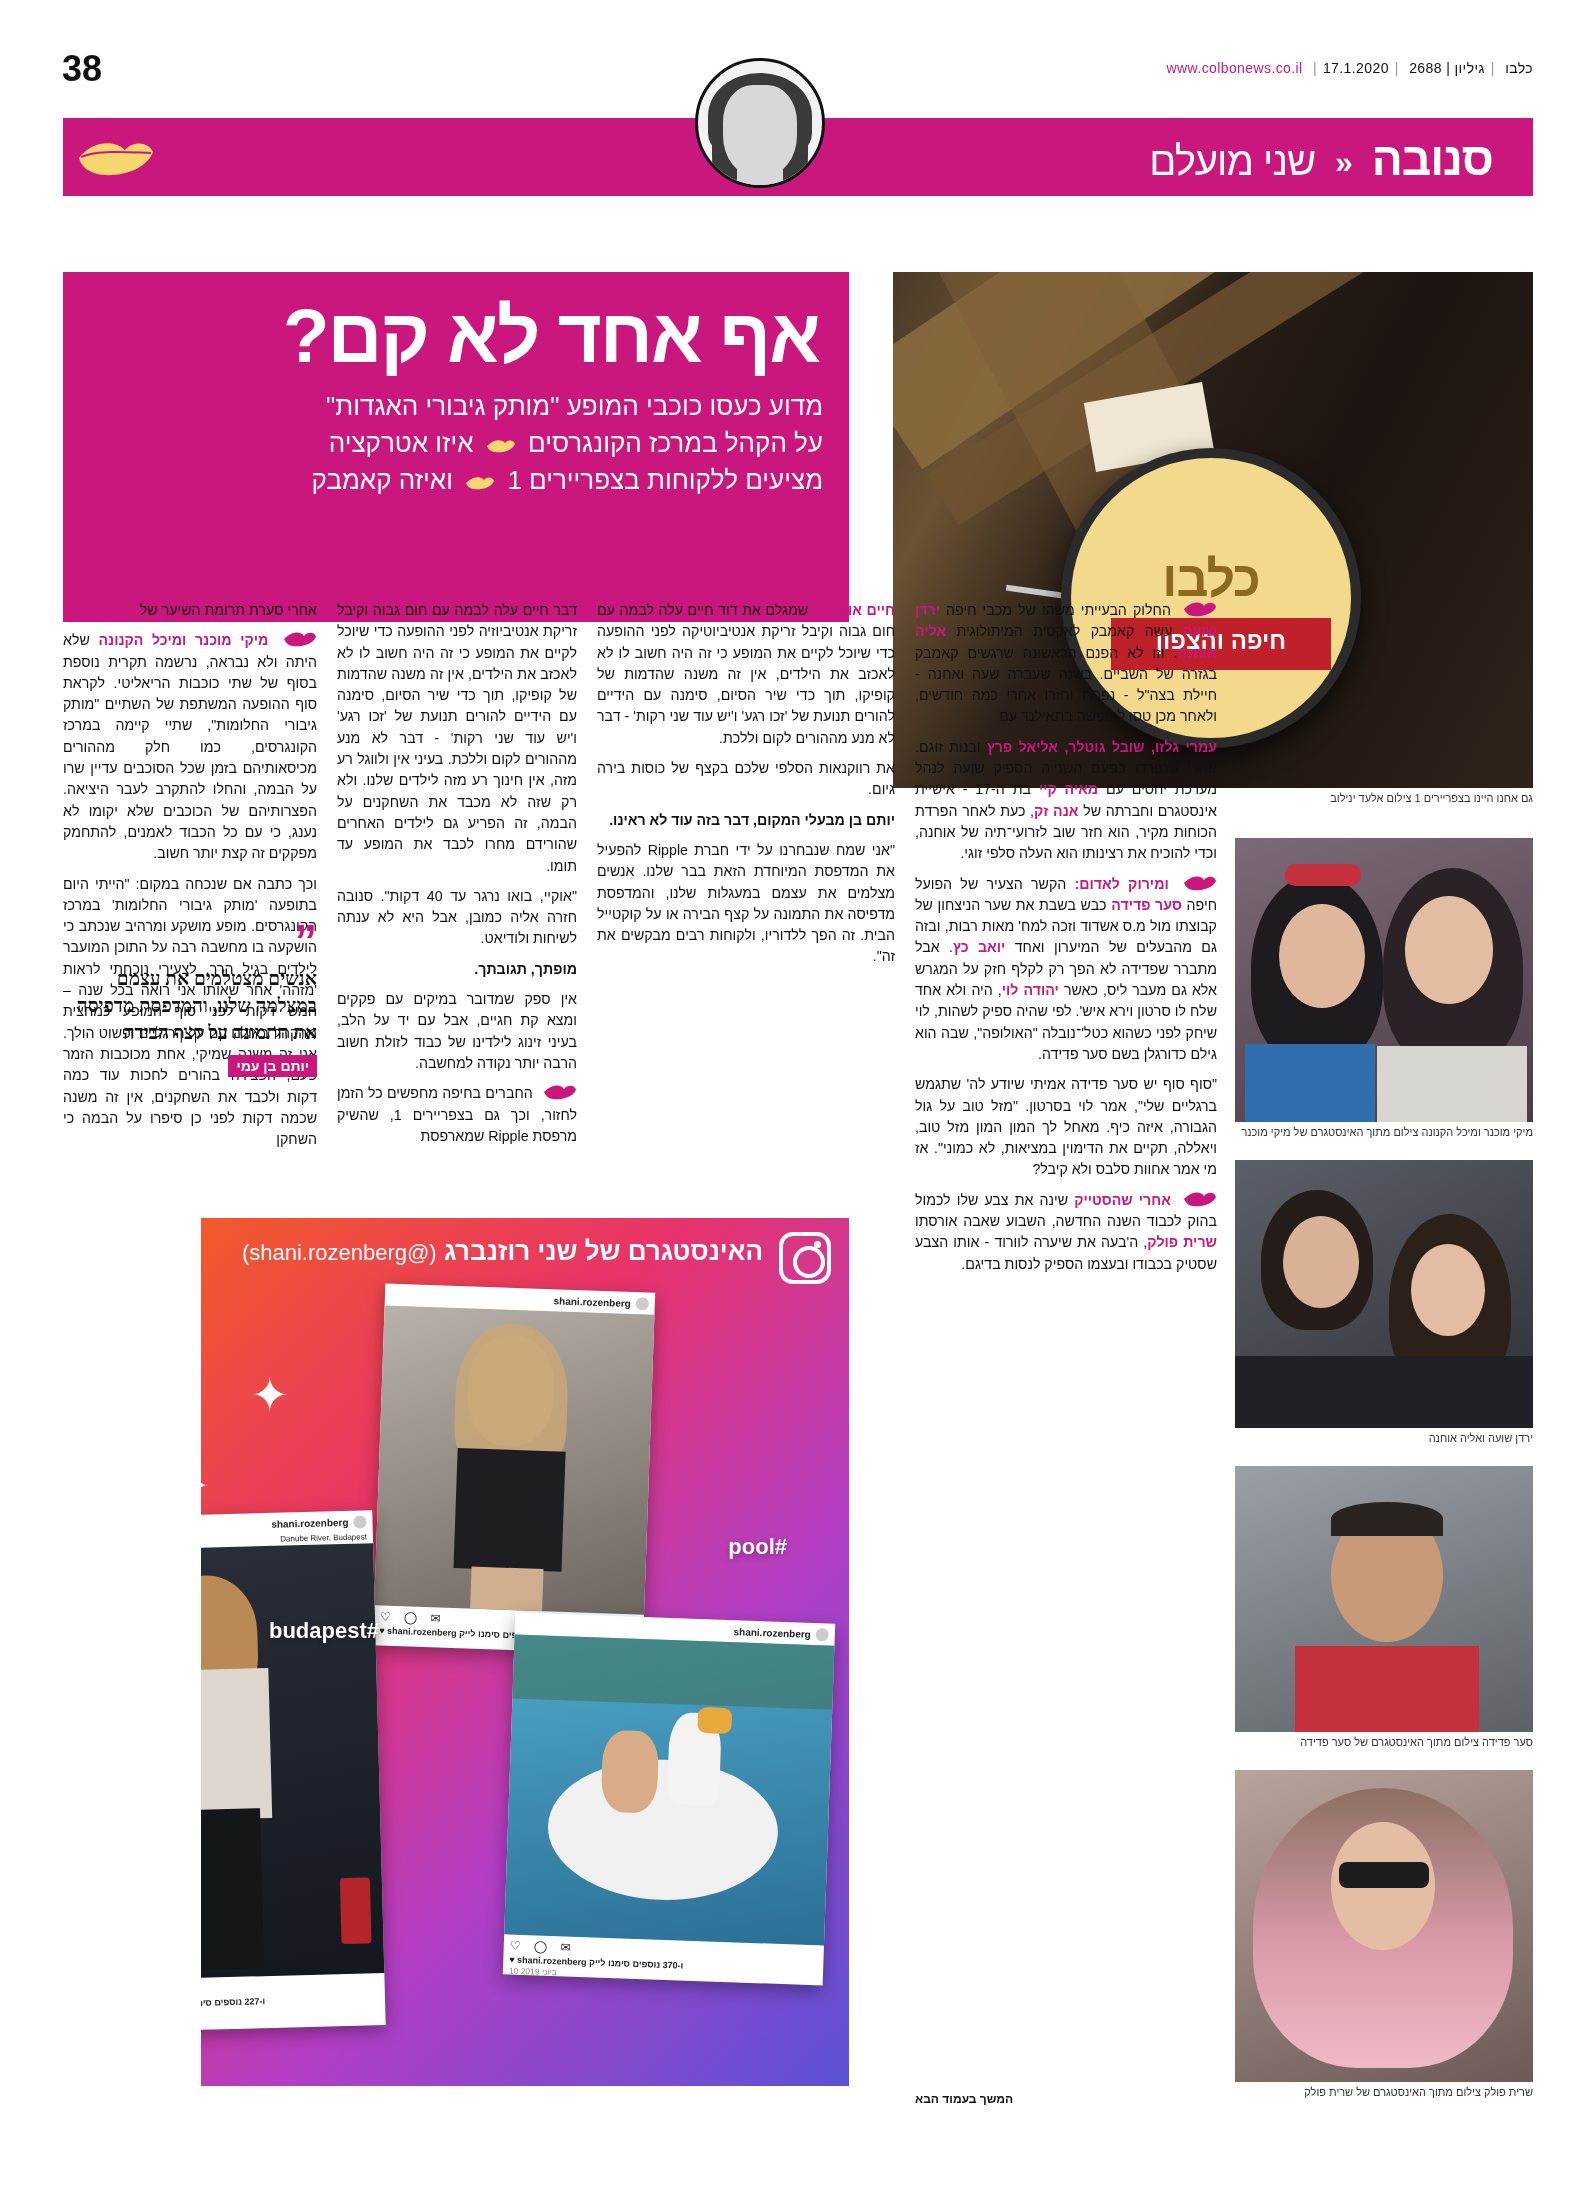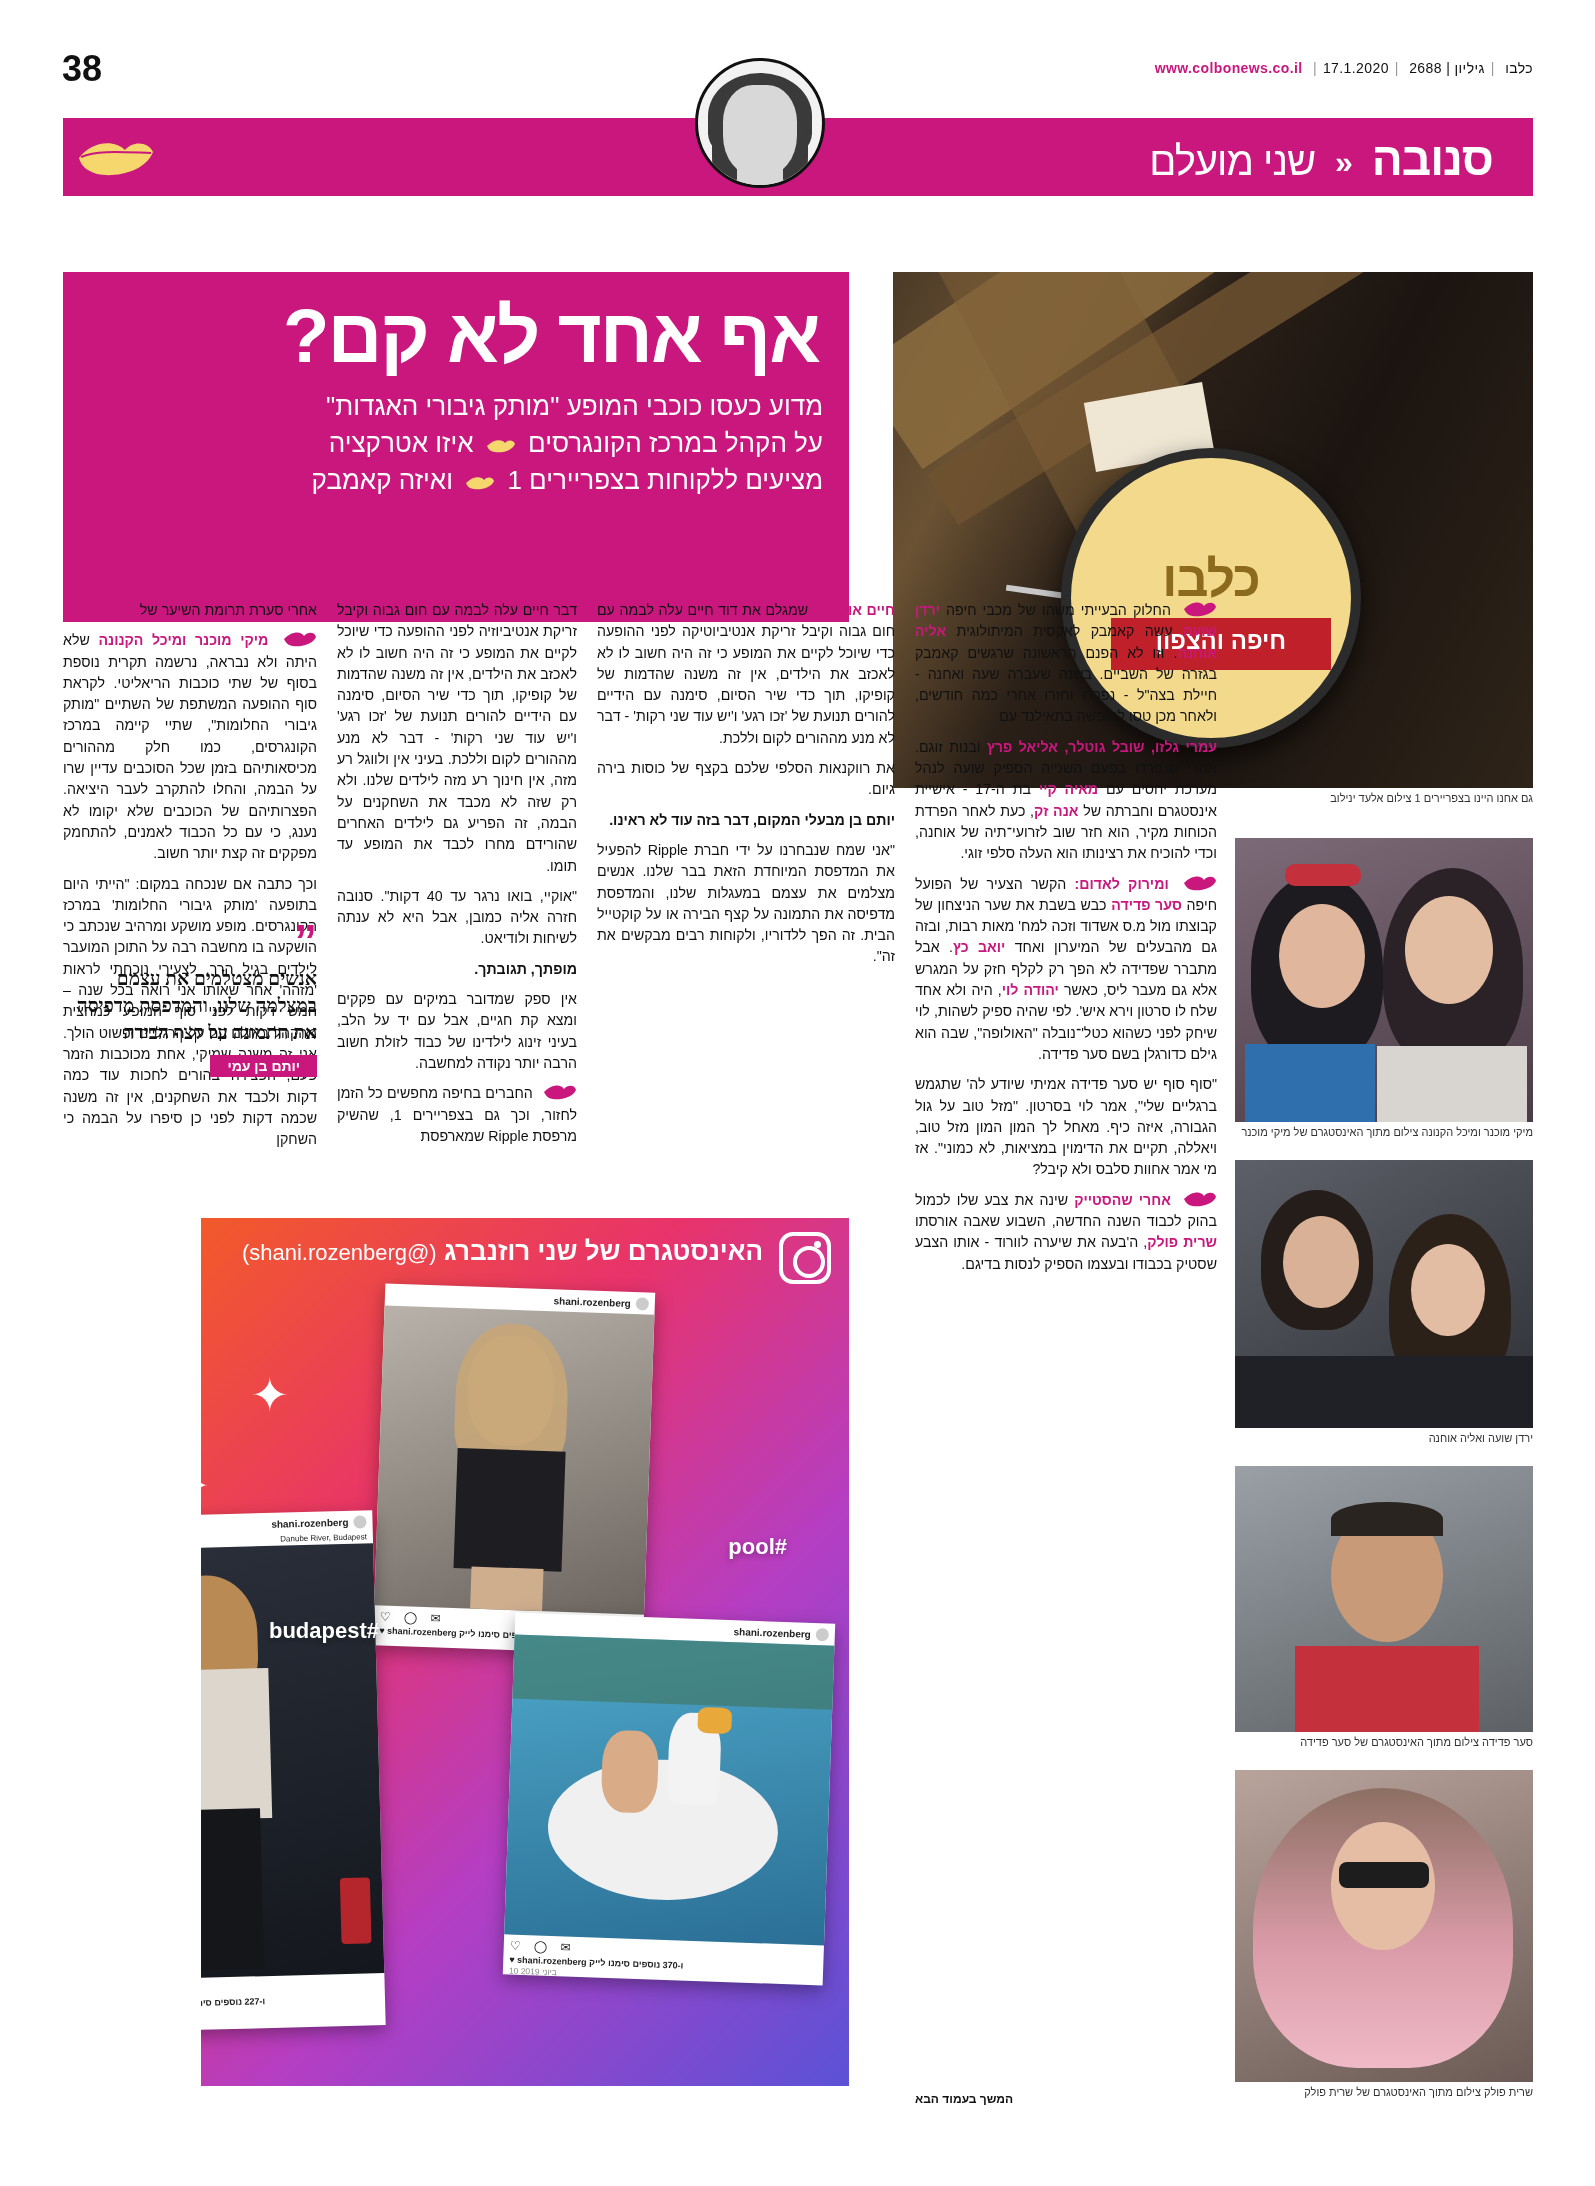--- a/index.html
+++ b/index.html
@@ -16,21 +16,21 @@
 
   
   .topbar {
     position:absolute; left:0; top:60px; width:1595px; height:24px;
   }
   .topline-left {
     position:absolute; right:62px; top:0;
     font-size:14px; letter-spacing:.4px; color:#111; white-space:nowrap;
     direction:ltr;
   }
-  .topline-left .url { color:#c9177e; font-weight:bold; }
+  .topline-left .url { color:#c9177e; font-weight:normal; }
   .topline-left .sep { color:#999; margin:0 6px; }
   .pagenum {
     position:absolute; left:62px; top:-12px;
     font-size:36px; font-weight:bold; color:#111;
   }
 
   
   .masthead {
     position:absolute; right:62px; top:118px;
     width:1470px; height:78px;
@@ -154,21 +154,21 @@
   .col-d { right:1278px; top:600px; width:254px; }
 
   .quotebox {
     position:absolute; right:1278px; top:928px; width:254px;
     direction:rtl; text-align:right;
   }
   .quotemark { font-size:46px; color:#c9177e; font-weight:bold; line-height:.6; }
   .quotetext { font-size:19px; line-height:1.42; font-weight:bold; color:#111; margin-top:10px;font-family:Liberation Serif, serif; }
   .quoteauthor {
     display:inline-block; margin-top:8px; background:#c9177e; color:#fff;
-    font-size:14px; font-weight:bold; padding:3px 17px;
+    font-size:14px; font-weight:bold; padding:3px 8px;
   }
 
   
   .igblock {
     position:absolute; right:746px; top:1218px; width:648px; height:868px;
     background:linear-gradient(135deg,#f25a2a 0%,#e8336b 32%,#b43ec4 62%,#5b52d6 100%);
     overflow:hidden;
   }
   .ig-title {
     position:absolute; right:86px; top:18px; color:#fff; font-size:26px; font-weight:bold; direction:rtl;

